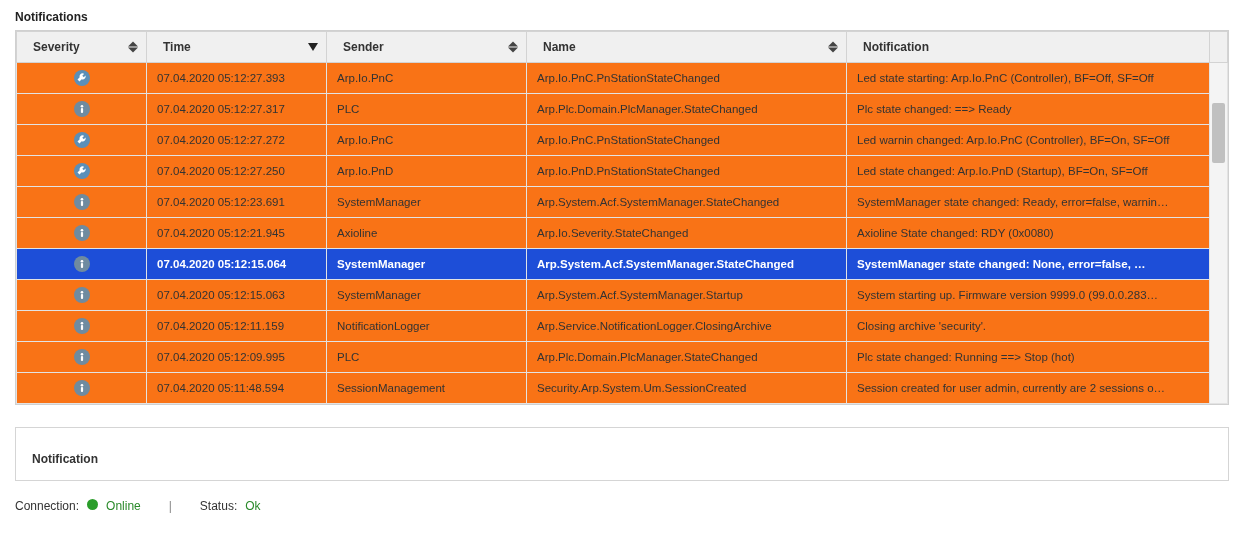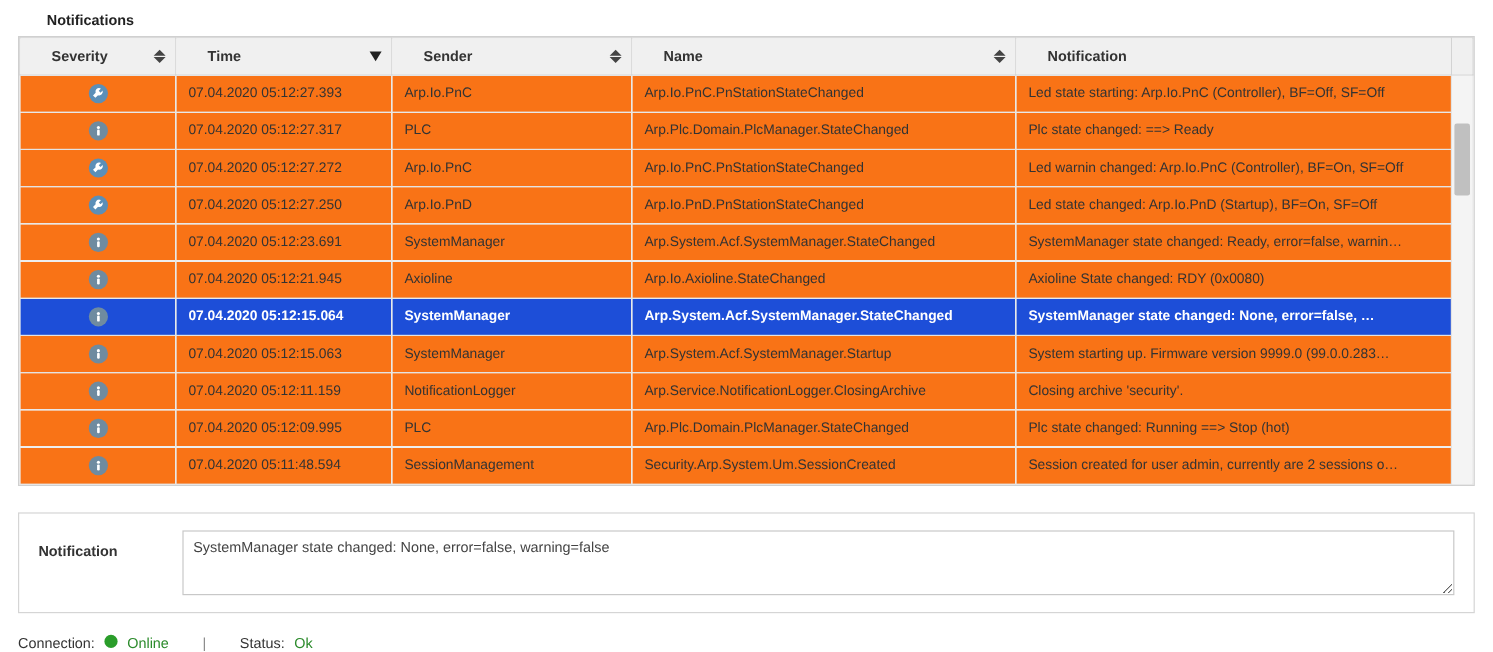--- a/index.html
+++ b/index.html
@@ -9,35 +9,34 @@
     font-family: Verdana, Arial, sans-serif;
     font-size: 11px;
     color: #333;
     background: #fff;
   }
   .title {
     font-weight: bold;
     font-size: 12px;
     margin-bottom: 6px;
     color: #222;
-    margin-left: 24px;
   }
   .table-wrap {
     border: 1px solid #d0d0d0;
     position: relative;
   }
   table {
     width: 100%;
     border-collapse: collapse;
     table-layout: fixed;
   }
   th {
     background: #f0f0f0;
     border: 1px solid #d3d3d3;
-    padding: 8px 26px;
+    padding: 8px 16px;
     text-align: left;
     font-weight: bold;
     font-size: 12px;
     color: #333;
     position: relative;
     user-select: none;
   }
   .sort-icons {
     position: absolute;
     right: 8px;
@@ -246,21 +245,21 @@
         </tr>
         <tr>
           <td class="sev"><span class="sev-icon sev-info">
               <svg viewBox="0 0 10 10">
                 <circle cx="5" cy="2.2" r="1.3"></circle>
                 <rect x="3.9" y="4" width="2.2" height="5" rx="1"></rect>
               </svg>
             </span></td>
           <td>07.04.2020 05:12:21.945</td>
           <td>Axioline</td>
-          <td>Arp.Io.Axioline.StateChanged</td>
+          <td>Arp.Io.Severity.StateChanged</td>
           <td>Axioline State changed: RDY (0x0080)</td>
         </tr>
         <tr class="selected">
           <td class="sev"><span class="sev-icon sev-info">
               <svg viewBox="0 0 10 10">
                 <circle cx="5" cy="2.2" r="1.3"></circle>
                 <rect x="3.9" y="4" width="2.2" height="5" rx="1"></rect>
               </svg>
             </span></td>
           <td>07.04.2020 05:12:15.064</td>
@@ -315,21 +314,20 @@
           <td>SessionManagement</td>
           <td>Security.Arp.System.Um.SessionCreated</td>
           <td>Session created for user admin, currently are 2 sessions o…</td>
         </tr>
       </tbody>
   </table>
 </div>
 
 <div class="detail-panel">
   <div class="detail-label">Notification</div>
-  <textarea class="detail-text" readonly="" style="">SystemManager state changed: None, error=false, warning=false</textarea>
 </div>
 
 <div class="status-bar">
   <span>Connection:</span>
   <span class="dot"></span>
   <span class="green">Online</span>
   <span class="sep">|</span>
   <span>Status:</span>
   <span class="green">Ok</span>
 </div>

